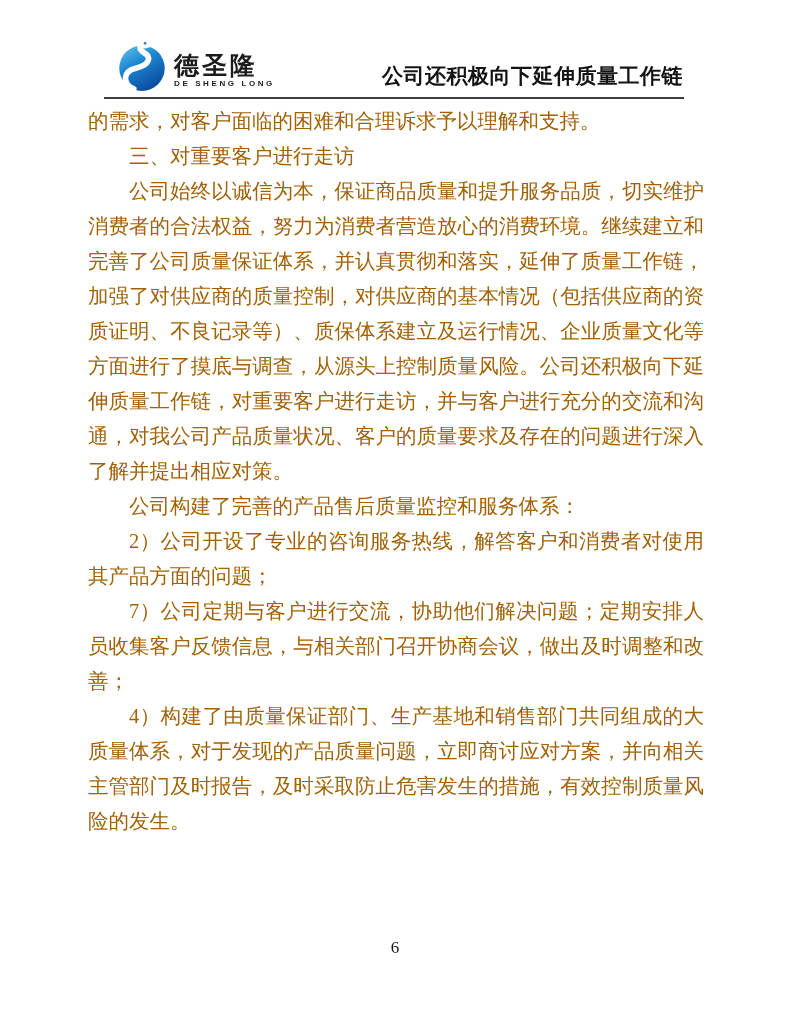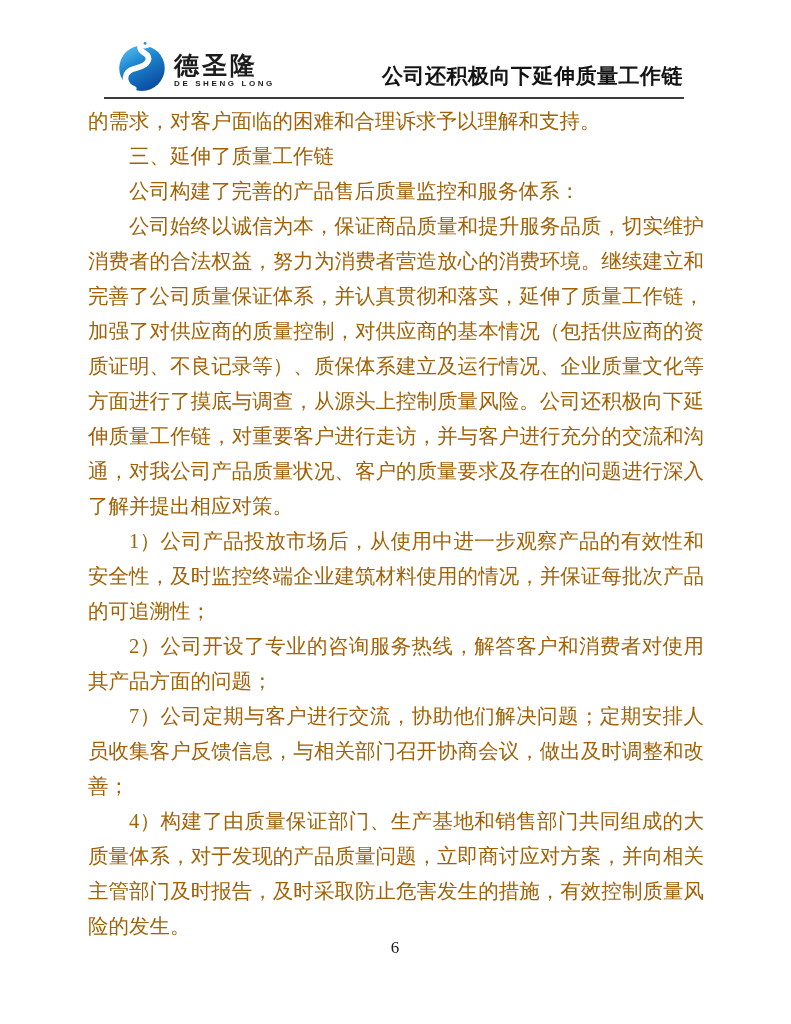--- a/index.html
+++ b/index.html
@@ -95,24 +95,23 @@
       <div class="logo-subtitle">DE SHENG LONG</div>
     </div>
   </div>
 
   <div class="company-name">公司还积极向下延伸质量工作链</div>
 
   <div class="header-rule"></div>
 
   <div class="doc-body">
     <p>的需求，对客户面临的困难和合理诉求予以理解和支持。</p>
-    <p class="indent">三、延伸了质量工作链</p>
+    <p class="indent">三、对重要客户进行走访</p>
+    <p class="indent">公司始终以诚信为本，保证商品质量和提升服务品质，切实维护消费者的合法权益，努力为消费者营造放心的消费环境。继续建立和完善了公司质量保证体系，并认真贯彻和落实，延伸了质量工作链，加强了对供应商的质量控制，对供应商的基本情况（包括供应商的资质证明、不良记录等）、质保体系建立及运行情况、企业质量文化等方面进行了摸底与调查，从源头上控制质量风险。公司还积极向下延伸质量工作链，对重要客户进行走访，并与客户进行充分的交流和沟通，对我公司产品质量状况、客户的质量要求及存在的问题进行深入了解并提出相应对策。</p>
     <p class="indent">公司构建了完善的产品售后质量监控和服务体系：</p>
-    <p class="indent">公司始终以诚信为本，保证商品质量和提升服务品质，切实维护消费者的合法权益，努力为消费者营造放心的消费环境。继续建立和完善了公司质量保证体系，并认真贯彻和落实，延伸了质量工作链，加强了对供应商的质量控制，对供应商的基本情况（包括供应商的资质证明、不良记录等）、质保体系建立及运行情况、企业质量文化等方面进行了摸底与调查，从源头上控制质量风险。公司还积极向下延伸质量工作链，对重要客户进行走访，并与客户进行充分的交流和沟通，对我公司产品质量状况、客户的质量要求及存在的问题进行深入了解并提出相应对策。</p>
-    <p class="indent">1）公司产品投放市场后，从使用中进一步观察产品的有效性和安全性，及时监控终端企业建筑材料使用的情况，并保证每批次产品的可追溯性；</p>
     <p class="indent">2）公司开设了专业的咨询服务热线，解答客户和消费者对使用其产品方面的问题；</p>
     <p class="indent">7）公司定期与客户进行交流，协助他们解决问题；定期安排人员收集客户反馈信息，与相关部门召开协商会议，做出及时调整和改善；</p>
     <p class="indent">4）构建了由质量保证部门、生产基地和销售部门共同组成的大质量体系，对于发现的产品质量问题，立即商讨应对方案，并向相关主管部门及时报告，及时采取防止危害发生的措施，有效控制质量风险的发生。</p>
   </div>
 
   <div class="page-number">6</div>
 
 </div>
 
 </body></html>

